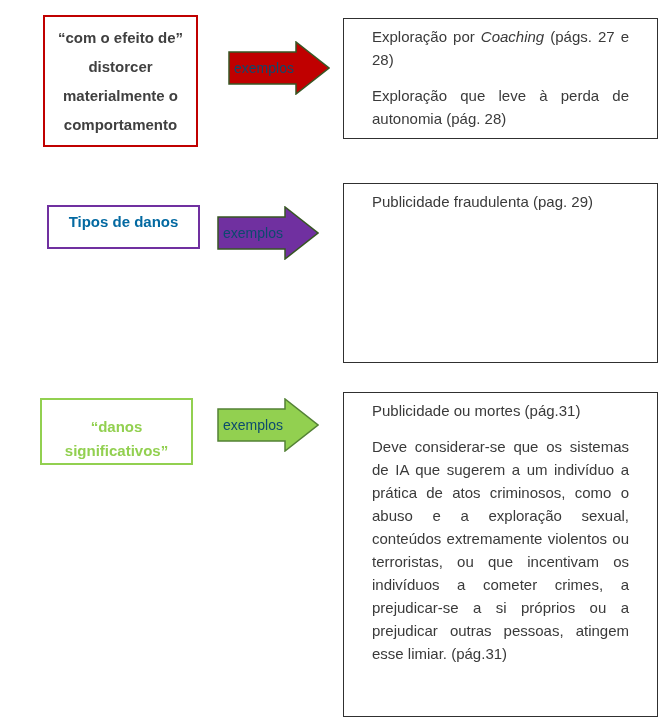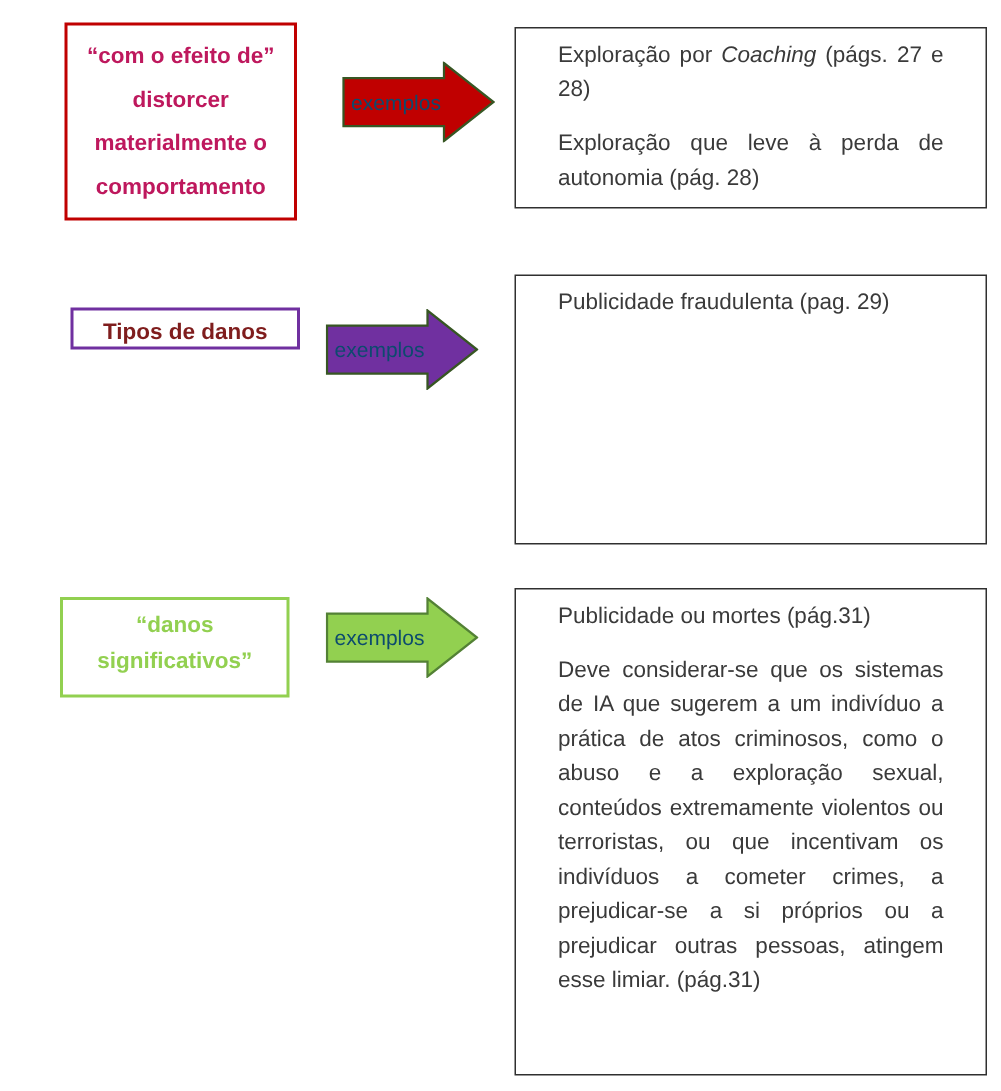--- a/index.html
+++ b/index.html
@@ -6,28 +6,28 @@
   body { font-family:"Liberation Sans", sans-serif; }
   .canvas { position:relative; width:667px; height:727px; background:#ffffff; overflow:hidden; }
 
   
   .term-box {
     position:absolute; box-sizing:border-box; background:#ffffff;
     font-weight:700; font-size:15px; text-align:center;
     display:flex; justify-content:center;
   }
   .tb0 { left:43px;  top:15px;  width:155px; height:132px;
-         border:2px solid #C00000; color:#be185d;
+         border:2px solid #C00000; color:#404040;
          align-items:center; line-height:29px; padding:0 9px; }
-  .tb1 { left:47px;  top:205px; width:153px; height:28px;
-         border:2px solid #7030A0; color:#7f1d1d;
+  .tb1 { left:47px;  top:205px; width:153px; height:44px;
+         border:2px solid #7030A0; color:#0369a1;
          align-items:flex-start; padding-top:5px; line-height:20px; }
   .tb2 { left:40px;  top:398px; width:153px; height:67px;
          border:2px solid #92D050; color:#92D050;
-         align-items:flex-start; padding:5px 12px 0; line-height:24px; }
+         align-items:flex-end; padding:5px 12px 0; line-height:24px; }
 
   
   .arrow { position:absolute; width:102px; height:54px; }
   .ar0 { left:228px; top:41px; }
   .ar1 { left:217px; top:206px; }
   .ar2 { left:217px; top:398px; }
   .arrow svg { display:block; width:102px; height:54px; }
   .arrow-shape { stroke-width:1.5; }
   .row0 .arrow-shape { fill:#C00000; stroke:#375623; }
   .row1 .arrow-shape { fill:#7030A0; stroke:#375623; }

